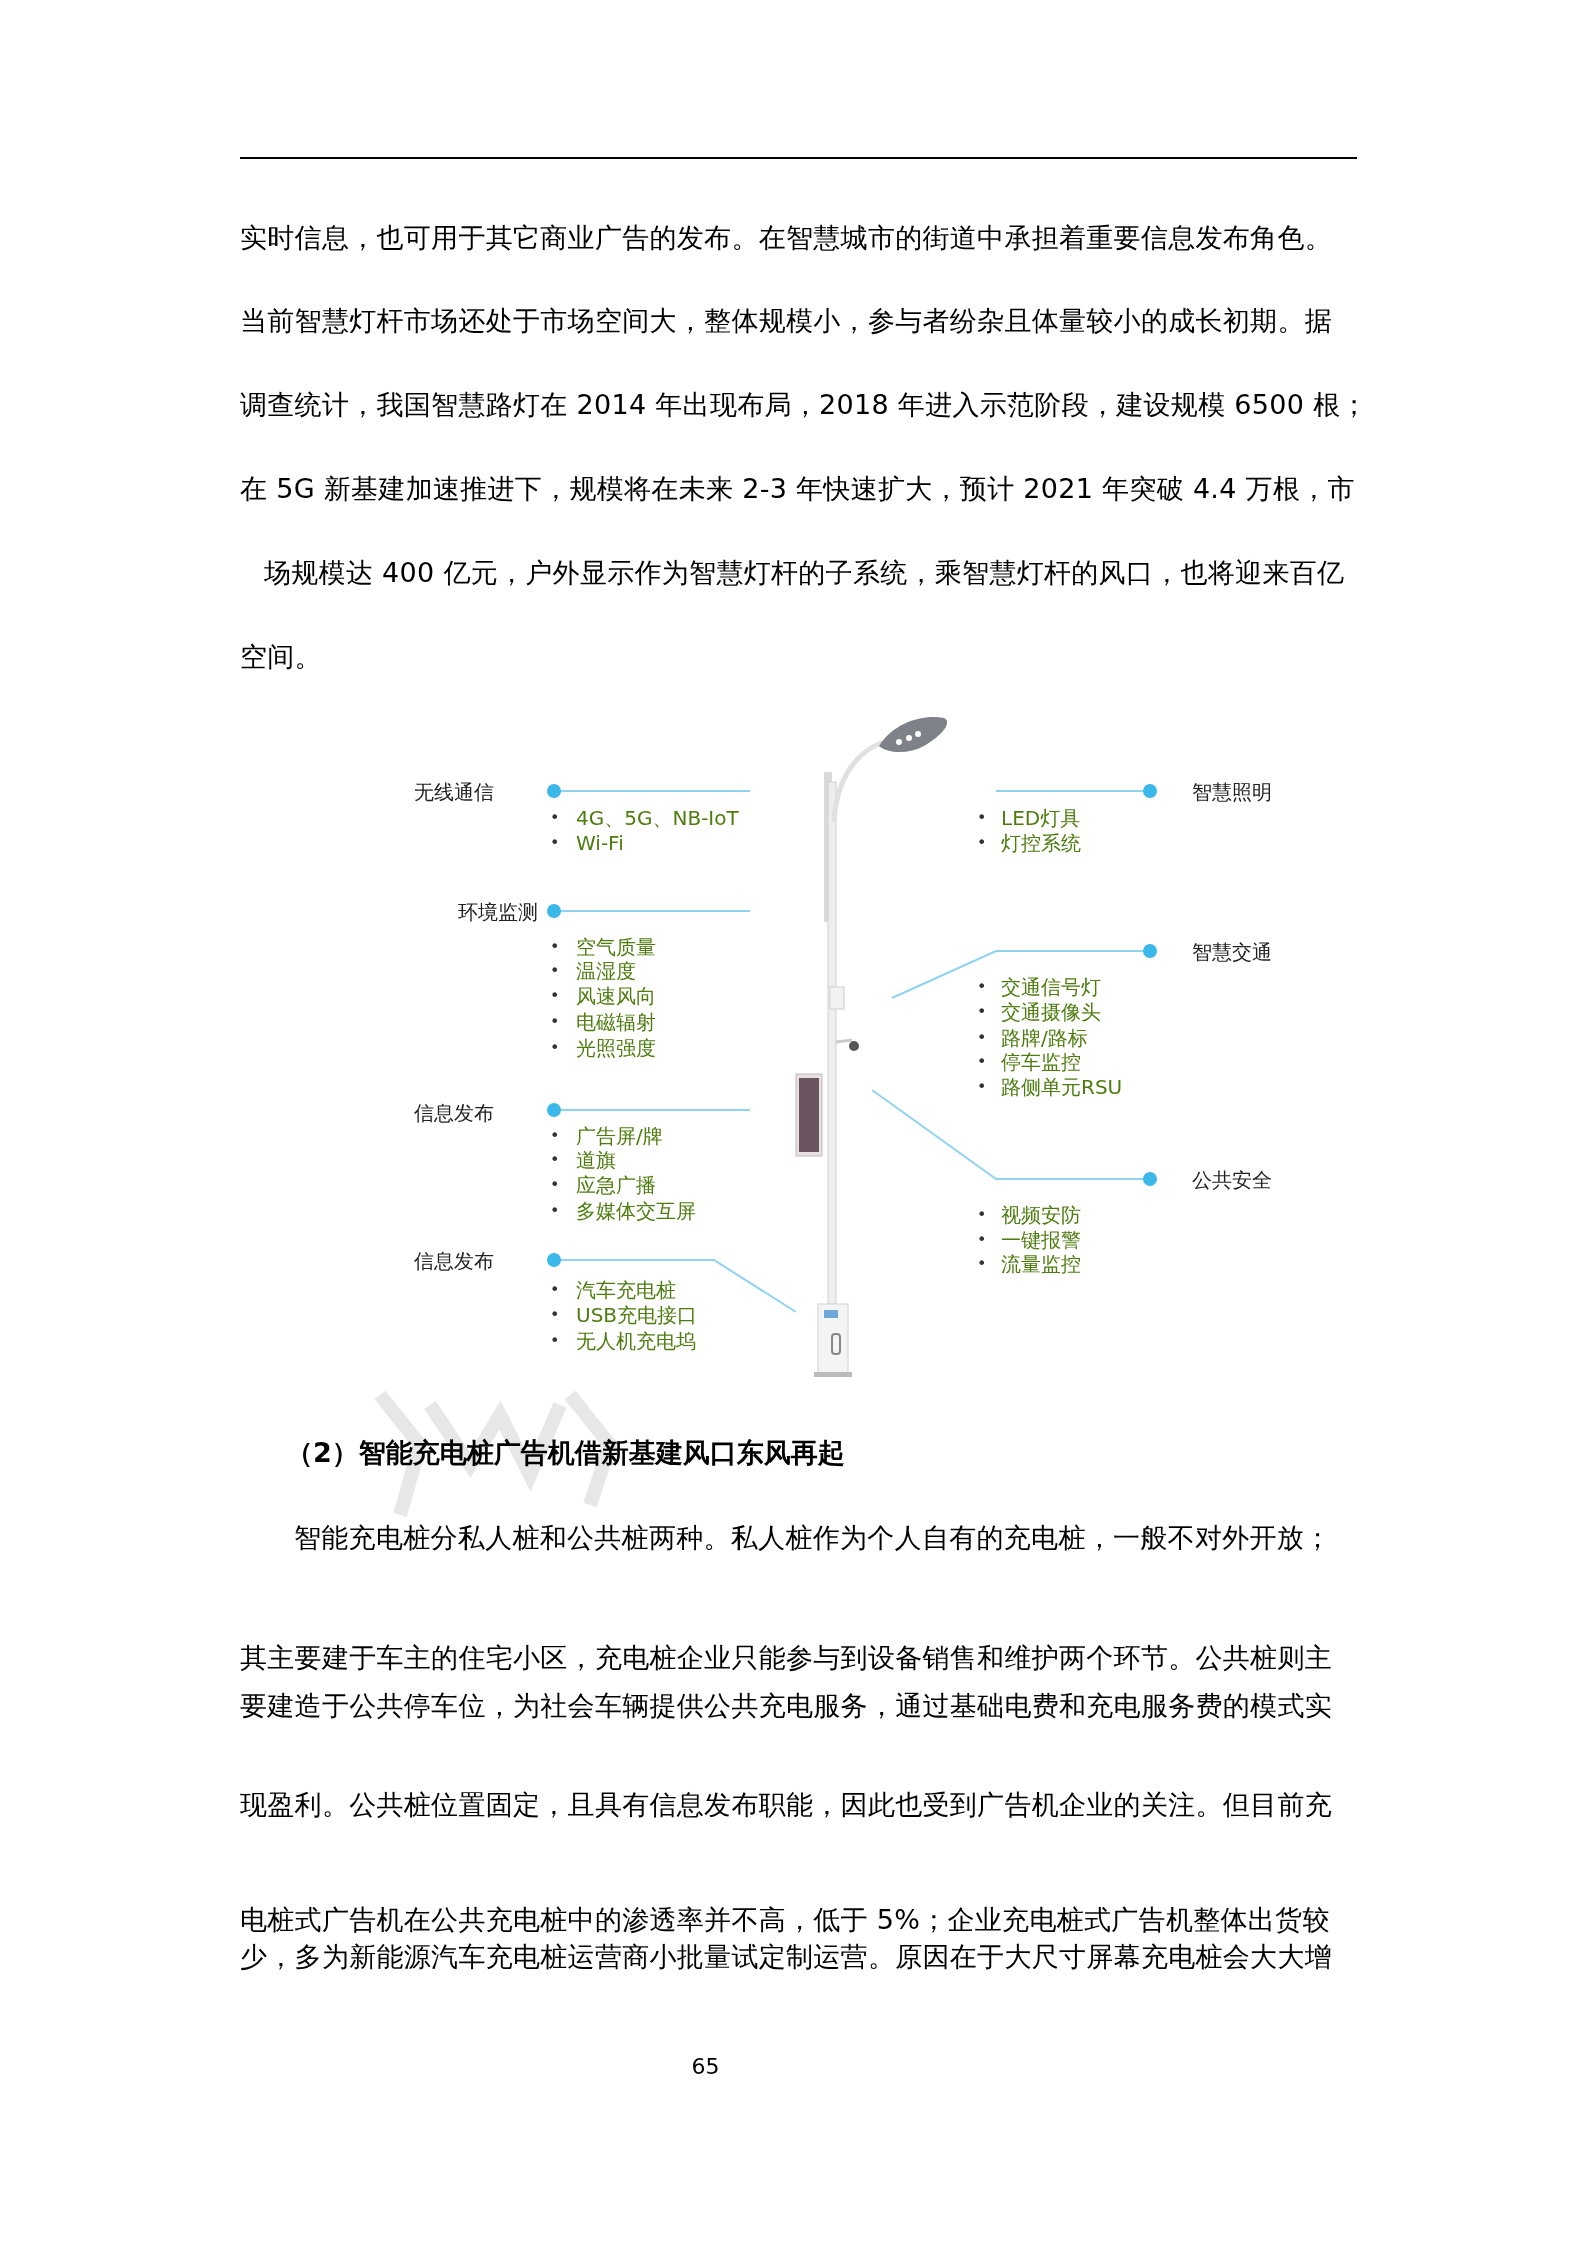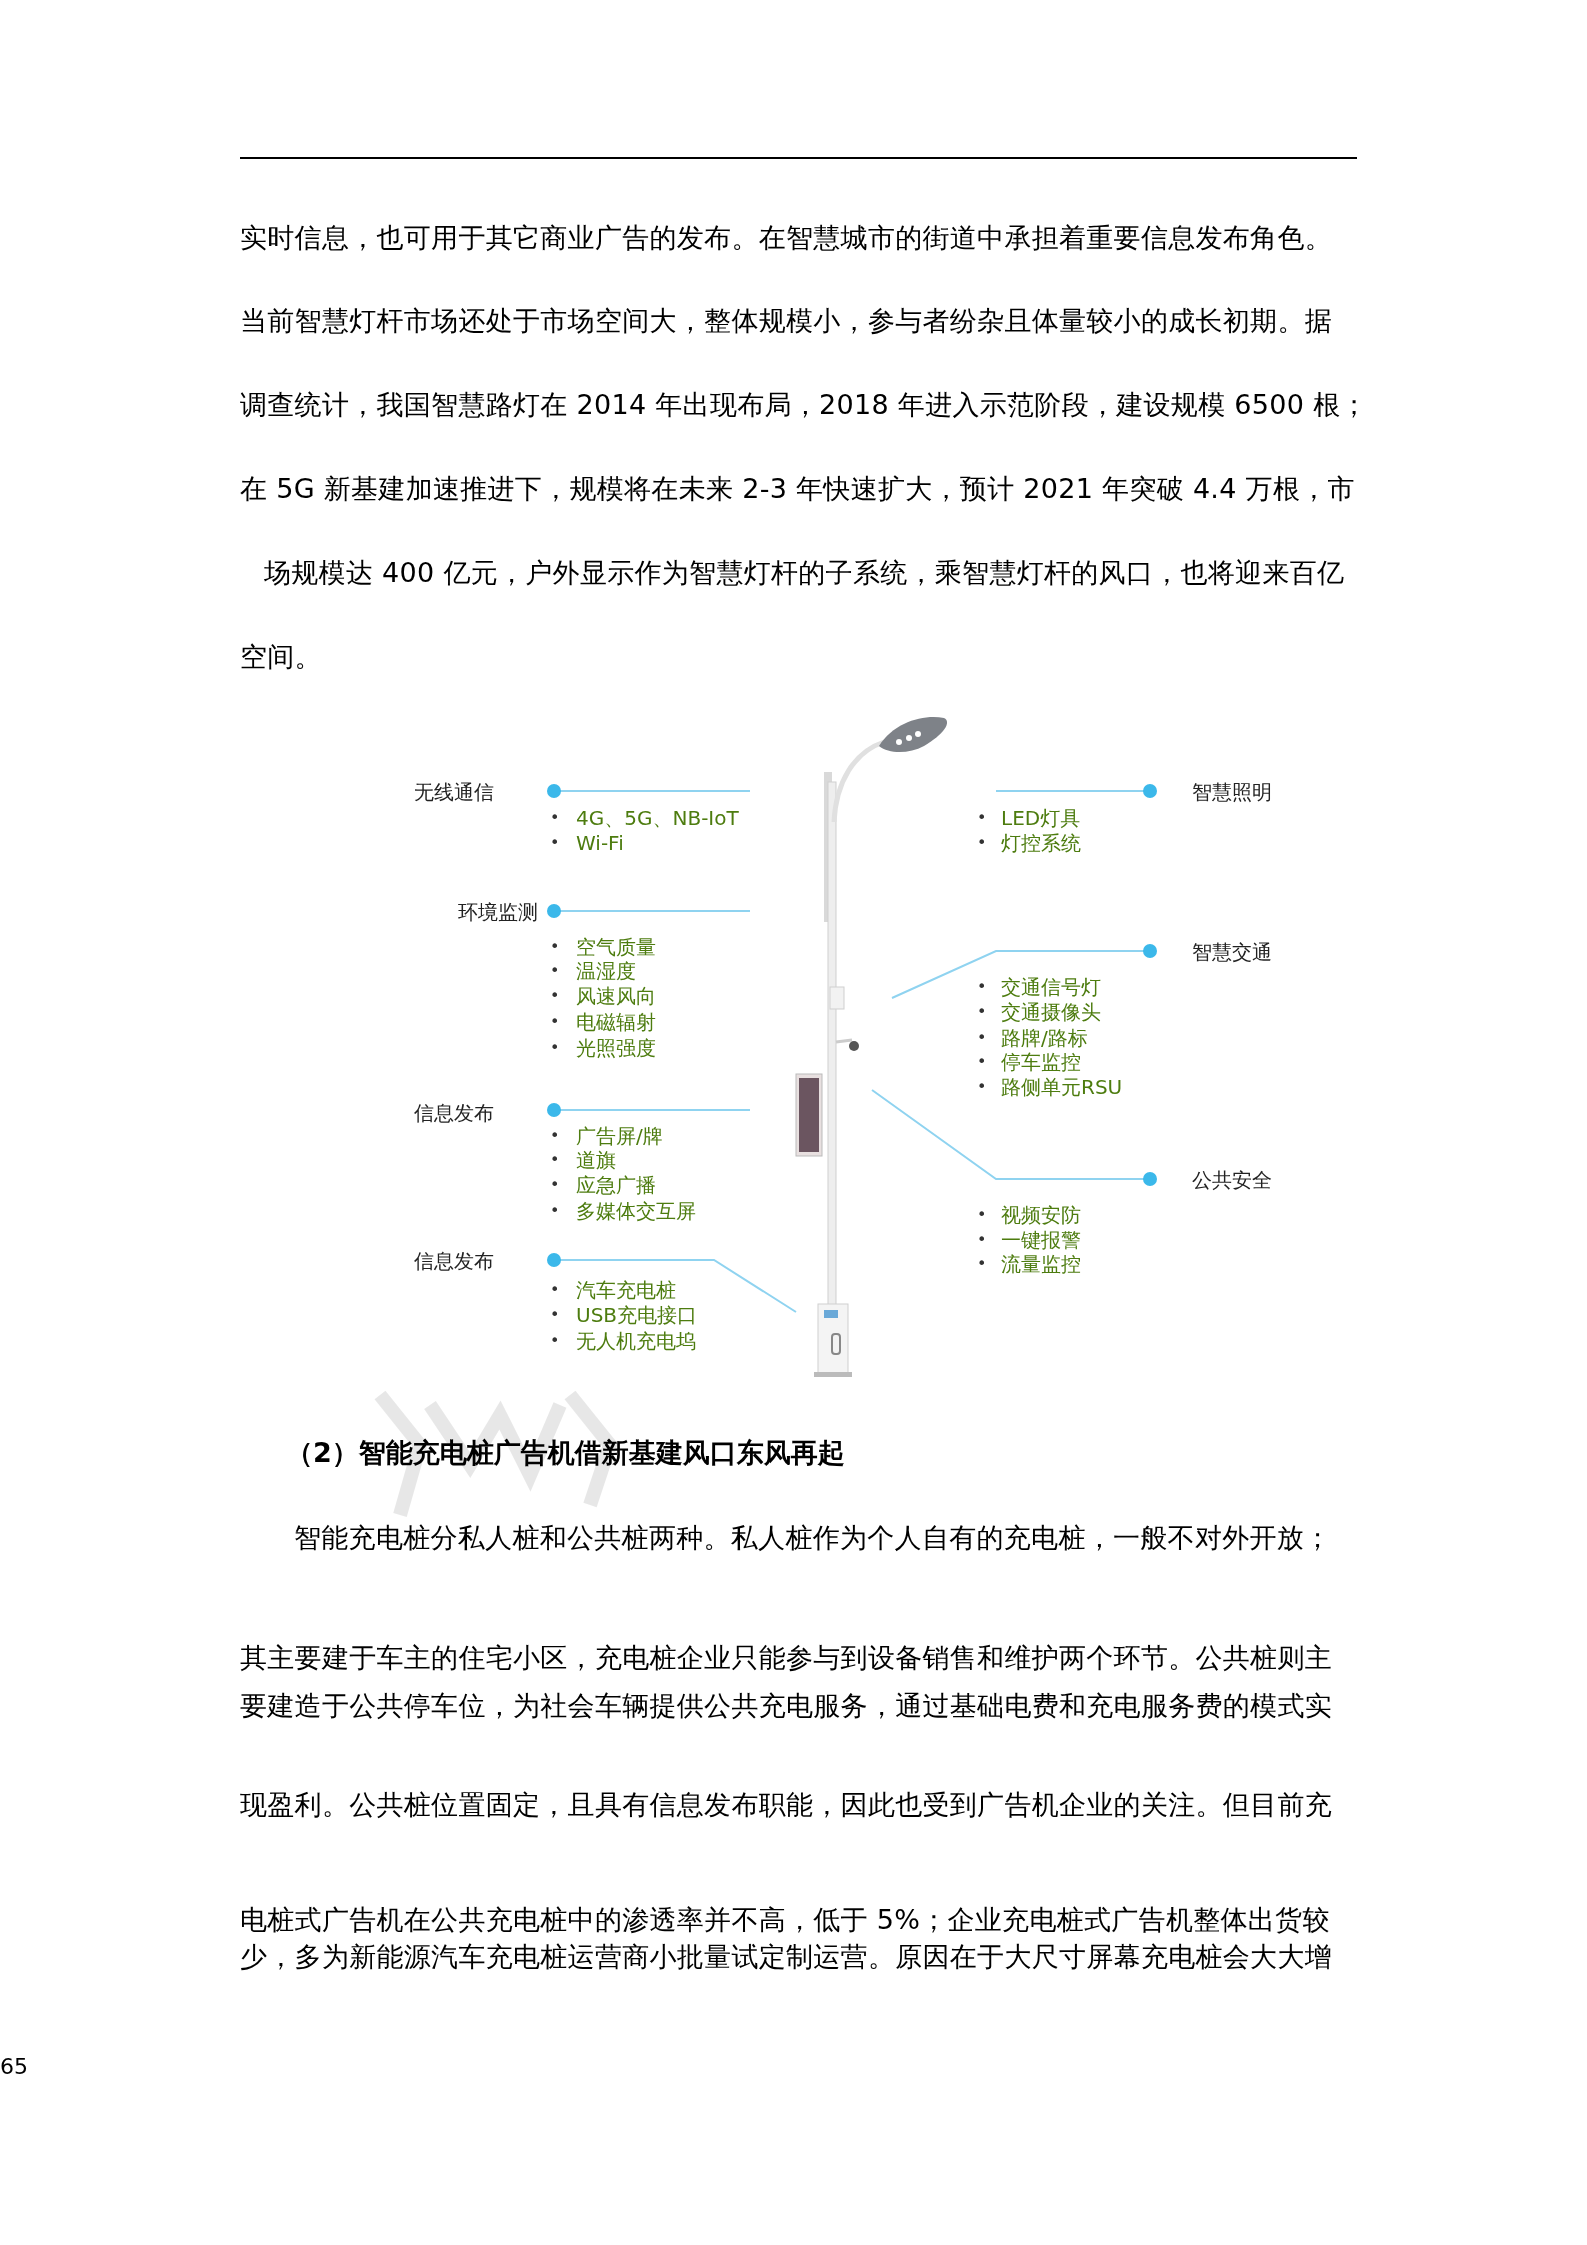--- a/index.html
+++ b/index.html
@@ -4,21 +4,21 @@
 <style>
   html,body{margin:0;padding:0;background:#fff;}
   body{width:1587px;height:2245px;position:relative;overflow:hidden;font-family:"DejaVu Sans","Liberation Sans",sans-serif;color:#000;}
   .rule{position:absolute;left:240px;top:157px;width:1117px;height:2px;background:#000;}
   .line{position:absolute;left:240px;width:1117px;font-size:27px;line-height:34px;white-space:nowrap;letter-spacing:0.3px;}
   .fig{position:absolute;left:404px;top:712px;width:880px;height:668px;background:#fff;}
   .cat{position:absolute;font-size:20px;font-weight:normal;color:#222;white-space:nowrap;line-height:26px;}
   .item{position:absolute;font-size:20px;color:#4d7c0f;white-space:nowrap;line-height:24px;}
   .bul{position:absolute;font-size:16px;color:#333;line-height:24px;}
   .heading{position:absolute;left:286px;top:1436px;font-size:27px;font-weight:bold;white-space:nowrap;line-height:34px;}
-  .pagenum{position:absolute;left:0;width:1411px;top:2052px;font-size:22px;line-height:30px;}
+  .pagenum{position:absolute;left:0;width:1411px;top:2052px;text-align:center;font-size:22px;line-height:30px;}
   .wm{position:absolute;left:360px;top:1385px;width:300px;height:140px;opacity:0.35;}
 </style>
 </head>
 <body>
 
 <div class="rule"></div>
 
 <div>
   <div class="line" style="top:221px;">实时信息，也可用于其它商业广告的发布。在智慧城市的街道中承担着重要信息发布角色。</div>
   <div class="line" style="top:304px;">当前智慧灯杆市场还处于市场空间大，整体规模小，参与者纷杂且体量较小的成长初期。据</div>

